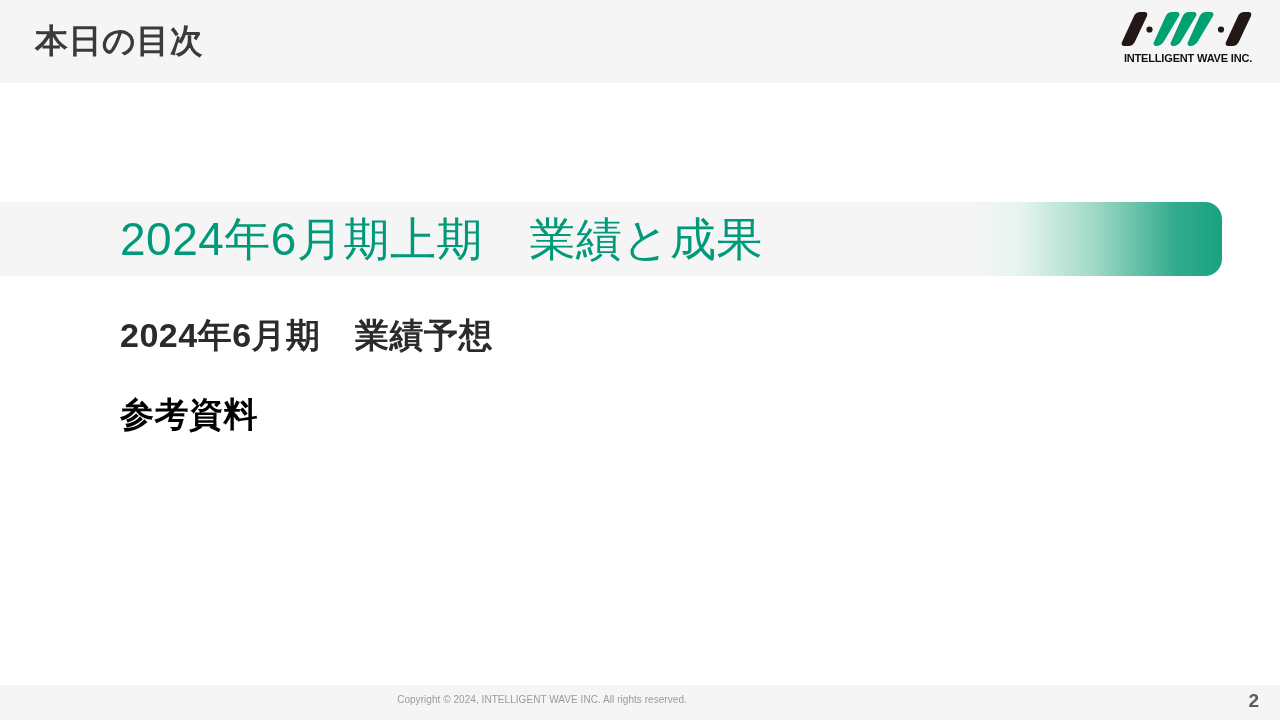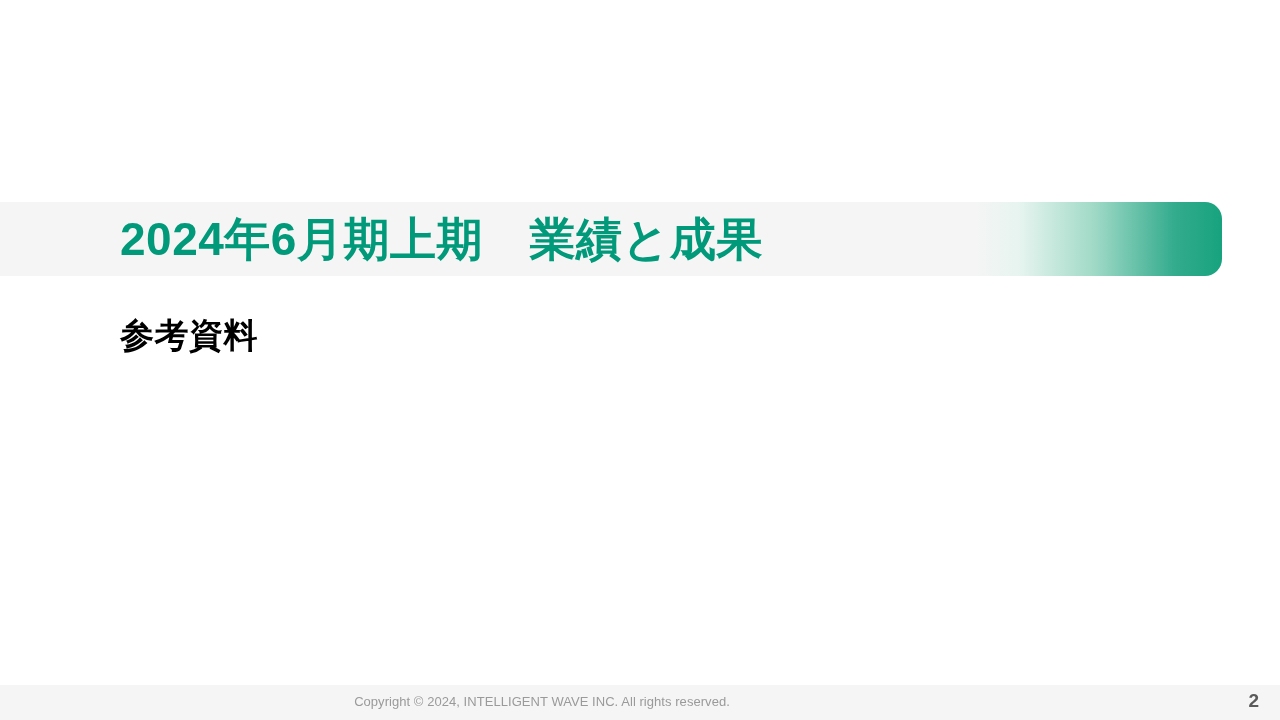--- a/index.html
+++ b/index.html
@@ -88,21 +88,21 @@
                 #9fd9c6 1095px,
                 #33ab8d 1175px,
                 #17a37e 1222px);
     overflow: hidden;
   }
   .band-heading {
     position: absolute;
     left: 120px;
     top: 203px;
     font-size: 46px;
-    font-weight: bold;
+    font-weight: normal;
     color: #00997a;
     line-height: 72px;
     letter-spacing: 0.5px;
     white-space: nowrap;
   }
 
   
   .agenda {
     position: absolute;
     left: 120px;
@@ -130,45 +130,69 @@
     width: 1280px;
     height: 35px;
     background: #f5f5f5;
   }
   .footer-copyright {
     position: absolute;
     left: 0;
     top: 9px;
     width: 1084px;
     text-align: center;
-    font-size: 13px;
+    font-size: 10px;
     color: #9a9a9a;
     letter-spacing: 0.05px;
     white-space: nowrap;
   }
   .footer-pagenum {
     position: absolute;
     right: 21px;
     top: 3px;
     font-size: 19px;
     font-weight: bold;
     color: #5a5a5a;
     line-height: 26px;
   }
 </style>
 </head>
 <body>
 
 <div class="slide">
 
+  <div class="slide-header">
+    <div class="slide-title">本日の目次</div>
+
+    <div class="logo">
+      <div class="logo-mark">
+        <svg width="140" height="44" viewBox="0 0 140 44" xmlns="http://www.w3.org/2000/svg" aria-hidden="true">
+
+          <path d="M22 4 C20 4 18 5 16.5 7 L4 34 C3 36 4 38 6.5 38 L11 38 C13 38 15 37 16.5 34.5 L29 8 C30 5.5 28.5 4 26.5 4 Z" fill="#231815"></path>
+
+          <circle cx="31.5" cy="21.5" r="3.1" fill="#231815"></circle>
+
+          <path d="M54 4 C51.5 4 49.5 5 48 7.5 L36 34 C34.8 36.4 36.2 38 38.5 38 C41.5 38 44 36.6 45.8 33.6 L61 8 C62.3 5.6 60.8 4 58.6 4 Z" fill="#00a171"></path>
+          <path d="M71 4 C68.5 4 66.5 5 65 7.5 L53 34 C51.8 36.4 53.2 38 55.5 38 C58.5 38 61 36.6 62.8 33.6 L78 8 C79.3 5.6 77.8 4 75.6 4 Z" fill="#00a171"></path>
+          <path d="M88 4 C85.5 4 83.5 5 82 7.5 L70 34 C68.8 36.4 70.2 38 72.5 38 C75.5 38 78 36.6 79.8 33.6 L95 8 C96.3 5.6 94.8 4 92.6 4 Z" fill="#00a171"></path>
+
+          <circle cx="103" cy="21.5" r="3.1" fill="#231815"></circle>
+
+          <path d="M126 4 C124 4 122 5 120.5 7 L108 34 C107 36 108 38 110.5 38 L115 38 C117 38 119 37 120.5 34.5 L133 8 C134 5.5 132.5 4 130.5 4 Z" fill="#231815"></path>
+        </svg>
+      </div>
+      <div class="logo-wordmark">INTELLIGENT WAVE INC.</div>
+    </div>
+  </div>
 
   <div class="band"></div>
   <div class="band-heading">2024年6月期上期　業績と成果</div>
 
   <div class="agenda">
+    <div class="agenda-item">2024年6月期　業績予想</div>
     <div class="agenda-item dark">参考資料</div>
   </div>
 
   <div class="slide-footer">
     <div class="footer-copyright">Copyright © 2024, INTELLIGENT WAVE INC. All rights reserved.</div>
     <div class="footer-pagenum">2</div>
   </div>
 
 </div>
 

